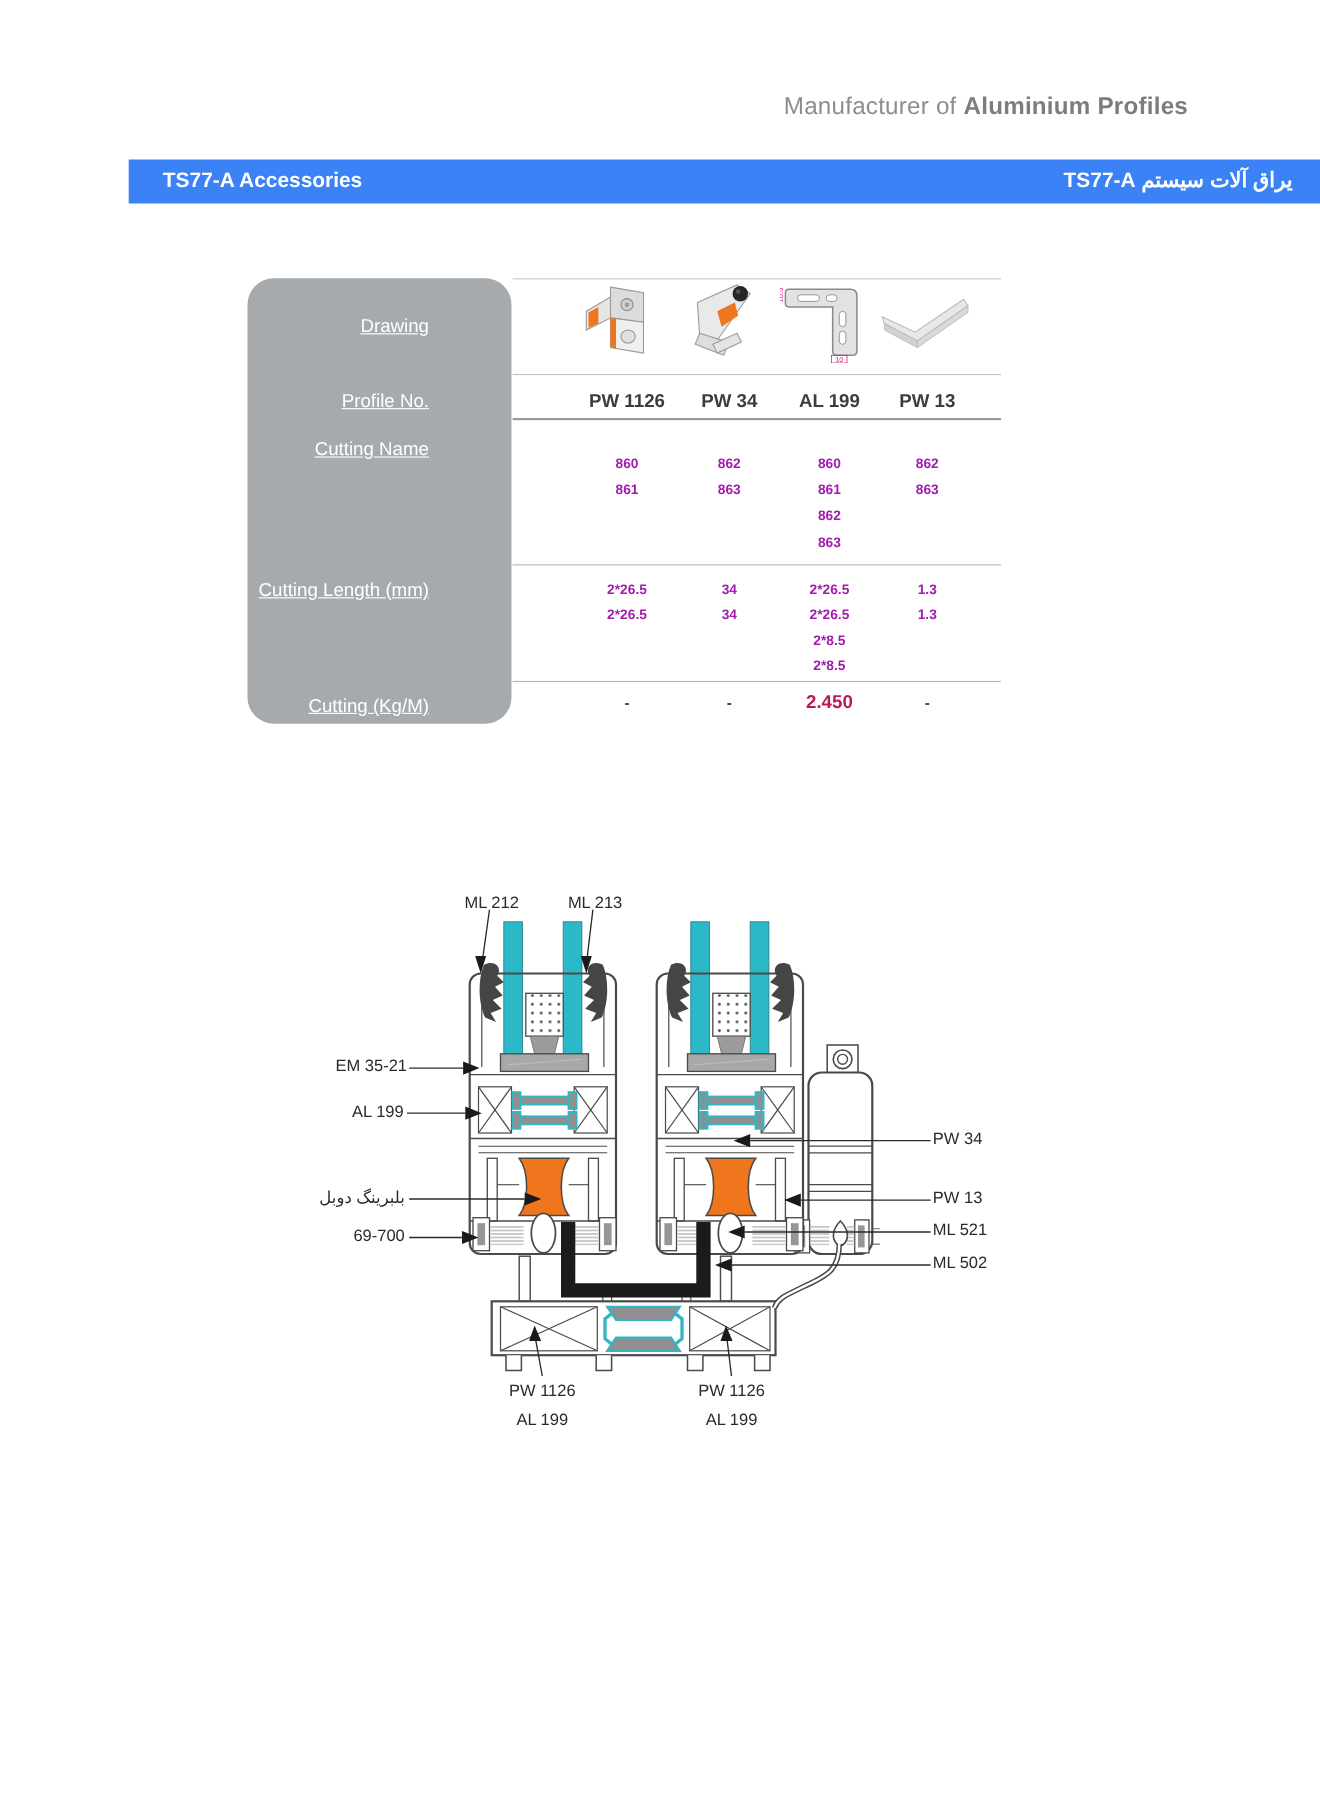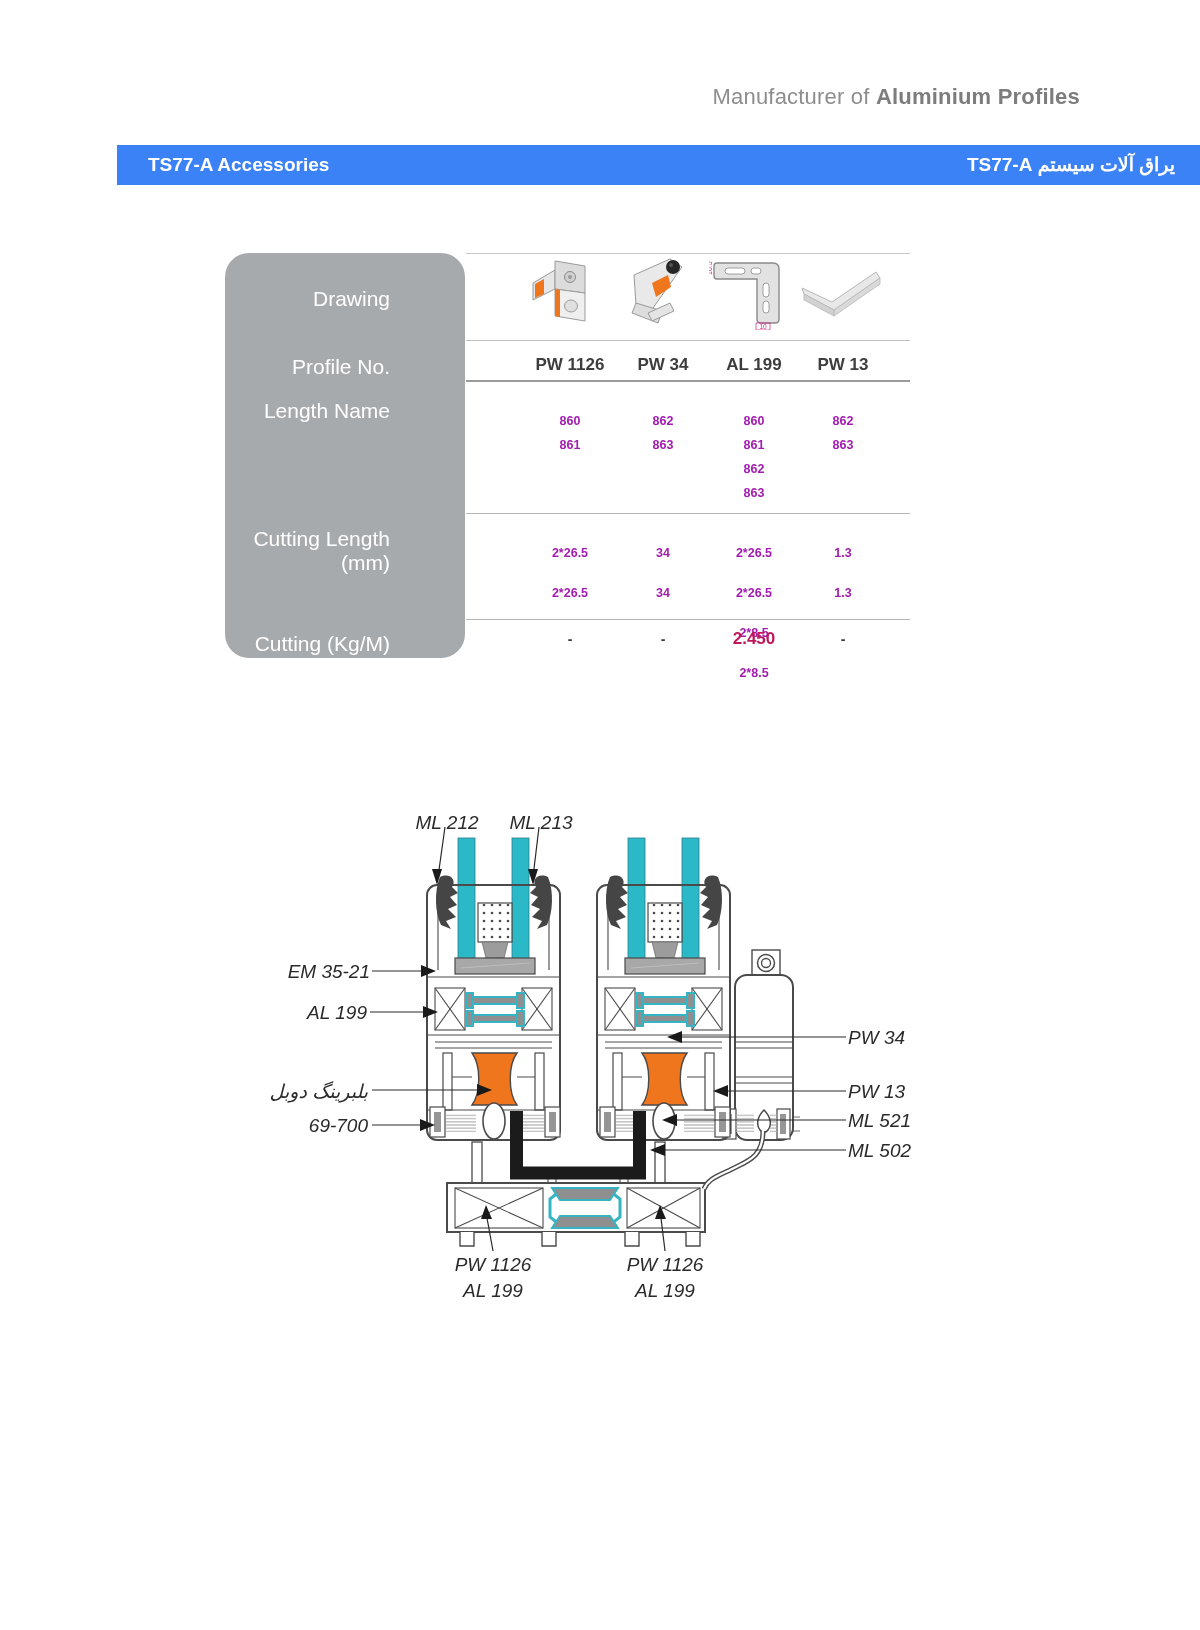--- a/index.html
+++ b/index.html
@@ -12,35 +12,35 @@
   
   .bar{position:absolute;left:117px;top:145px;width:1088px;height:40px;background:#3b82f6;}
   .bar .left{position:absolute;left:31px;top:0;height:40px;line-height:40px;
              color:#fff;font-weight:bold;font-size:19px;}
   .bar .right{position:absolute;right:30px;top:0;height:40px;line-height:40px;
               color:#fff;font-weight:bold;font-size:19px;direction:rtl;}
   
   .label-col{position:absolute;left:225px;top:253px;width:240px;height:405px;
              background:#a7aaad;border-radius:24px;}
   .row-label{position:absolute;left:235px;width:155px;text-align:right;color:#fff;
-             font-size:21px;}
+             font-size:17px;text-decoration:underline;}
   .tline{position:absolute;background:#bdbdbd;height:1px;}
   .col-head{position:absolute;width:110px;text-align:center;font-weight:bold;
             font-size:17px;color:#3d3d3d;top:355px;}
   .cell-stack{position:absolute;width:96px;text-align:center;font-weight:bold;
               font-size:12.5px;color:#a21caf;}
   .cell-stack div{line-height:24px;}
-  .cut .cell-stack div{line-height:23px;margin-top:17px;}
+  .cut .cell-stack div{line-height:23px;}
   .weight-cell{position:absolute;width:96px;text-align:center;font-weight:bold;
                font-size:14px;color:#3a3a3a;top:631px;}
   .weight-big{font-size:17px;color:#be185d;}
   .draw-icon{position:absolute;top:252px;width:90px;height:78px;}
   
   .diagram{position:absolute;left:280px;top:765px;width:660px;height:570px;}
-  .dlabel{position:absolute;font-size:19px;color:#2a2a2a;white-space:nowrap;font-style:italic;}
+  .dlabel{position:absolute;font-size:15px;color:#2a2a2a;white-space:nowrap;}
   .dlabel.rightalign{text-align:right;}
   .dlabel.center{text-align:center;}
   .dlabel .ln{display:block;line-height:26px;}
 </style>
 </head>
 <body>
 
 <div class="page">
 
   <div class="tagline">
@@ -50,21 +50,21 @@
 
   <div class="bar">
     <span class="left">TS77-A Accessories</span>
     <span class="right" dir="rtl">یراق آلات سیستم TS77-A</span>
   </div>
 
   <div class="label-col"></div>
 
   <div class="row-label" style="top:287px;">Drawing</div>
   <div class="row-label" style="top:355px;">Profile No.</div>
-  <div class="row-label" style="top:399px;">Length Name</div>
+  <div class="row-label" style="top:399px;">Cutting Name</div>
   <div class="row-label" style="top:527px;">Cutting Length (mm)</div>
   <div class="row-label" style="top:632px;">Cutting (Kg/M)</div>
 
   <div class="tline" style="left:466px;top:253px;width:444px;background:#c8c8c8;"></div>
   <div class="tline" style="left:466px;top:340px;width:444px;background:#c0c0c0;"></div>
   <div class="tline" style="left:466px;top:380px;width:444px;height:2px;background:#9b9b9b;"></div>
   <div class="tline" style="left:466px;top:513px;width:444px;background:#b5b5b5;"></div>
   <div class="tline" style="left:466px;top:619px;width:444px;background:#b5b5b5;"></div>
 
   <div class="col-head" style="left:515px;">PW 1126</div>

